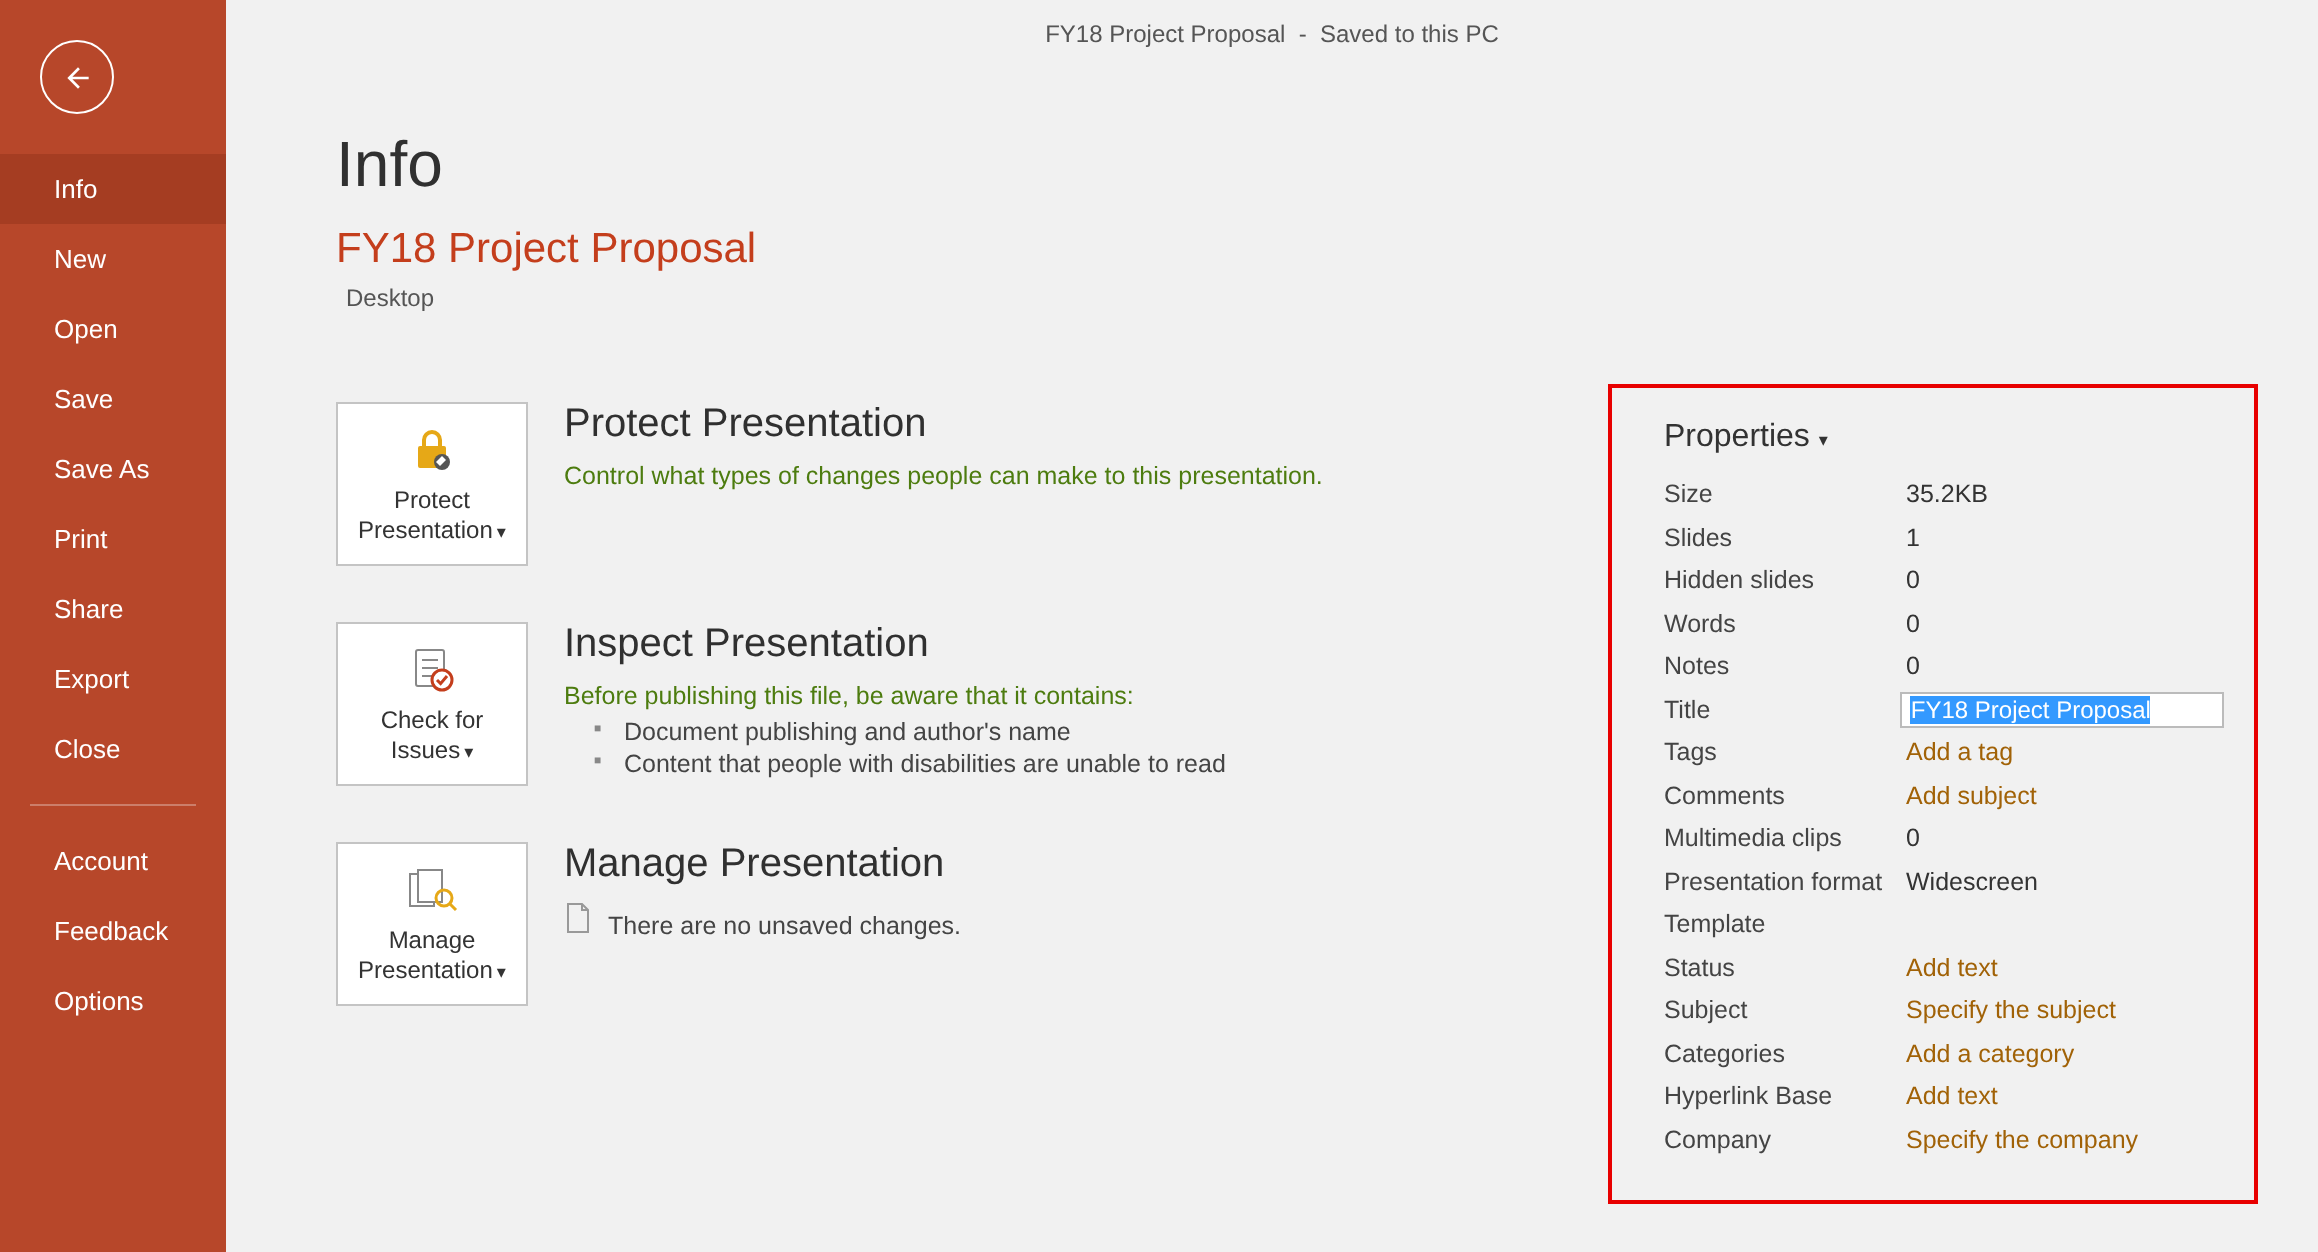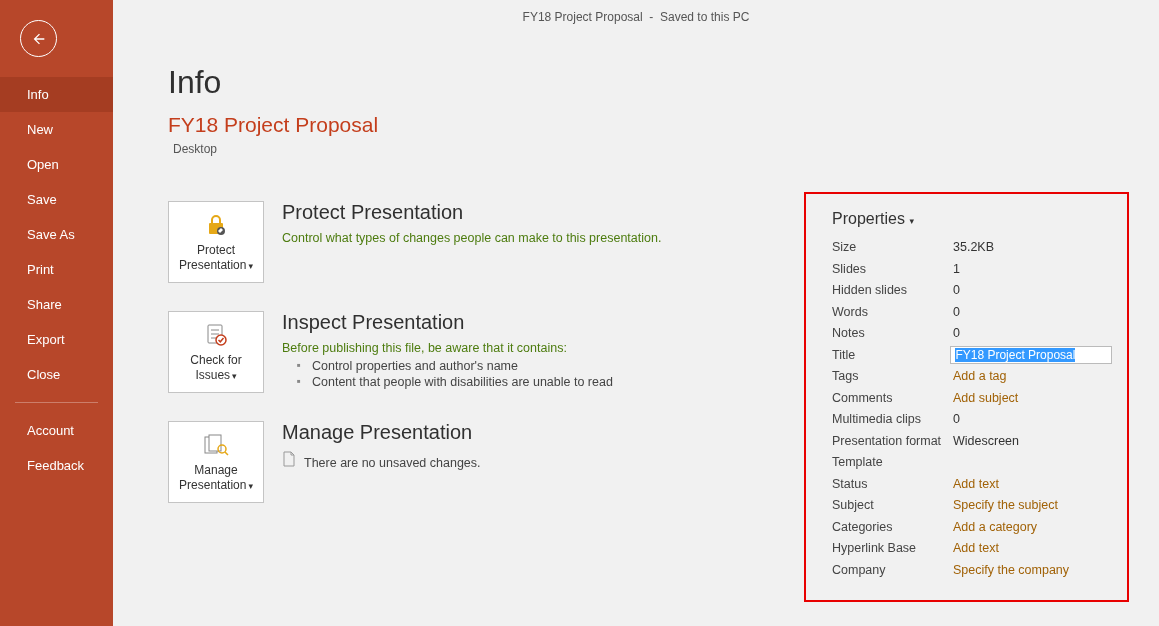--- a/index.html
+++ b/index.html
@@ -54,20 +54,21 @@
       <div class="nav-item">Save As</div>
       <div class="nav-item">Print</div>
       <div class="nav-item">Share</div>
       <div class="nav-item">Export</div>
       <div class="nav-item">Close</div>
     </div>
   <div class="nav-divider"></div>
   <div id="nav-bottom">
       <div class="nav-item">Account</div>
       <div class="nav-item">Feedback</div>
+      <div class="nav-item">Options</div>
     </div>
 </div>
 
 <div class="main">
   <div class="titlebar">
     <span>FY18 Project Proposal</span>
     &nbsp;-&nbsp;
     <span>Saved to this PC</span>
   </div>
 
@@ -106,21 +107,21 @@
                 <path d="M14.5 17l1.8 1.8L19.5 15" stroke="#c43e1c" stroke-width="1.5" fill="none"></path>
               </svg>
           </div>
           <span>Check for</span>
           <span><span>Issues</span><span class="caret">▾</span></span>
         </div>
         <div class="section-body">
           <h2>Inspect Presentation</h2>
           <p>Before publishing this file, be aware that it contains:</p>
           <ul class="bullets" id="inspect-bullets">
-              <li>Control properties and author's name</li>
+              <li>Document publishing and author's name</li>
               <li>Content that people with disabilities are unable to read</li>
             </ul>
         </div>
       </div>
 
       <div class="section">
         <div class="tile">
           <div class="icon">
             <svg width="26" height="24" viewBox="0 0 26 24">
                 <rect x="2" y="4" width="12" height="16" fill="white" stroke="#888"></rect>

